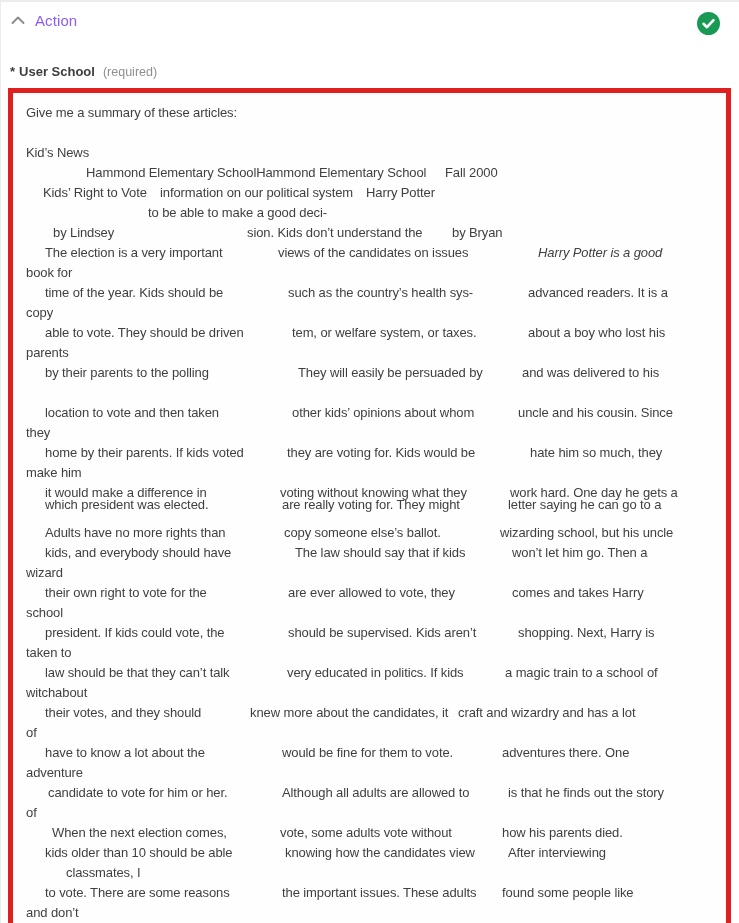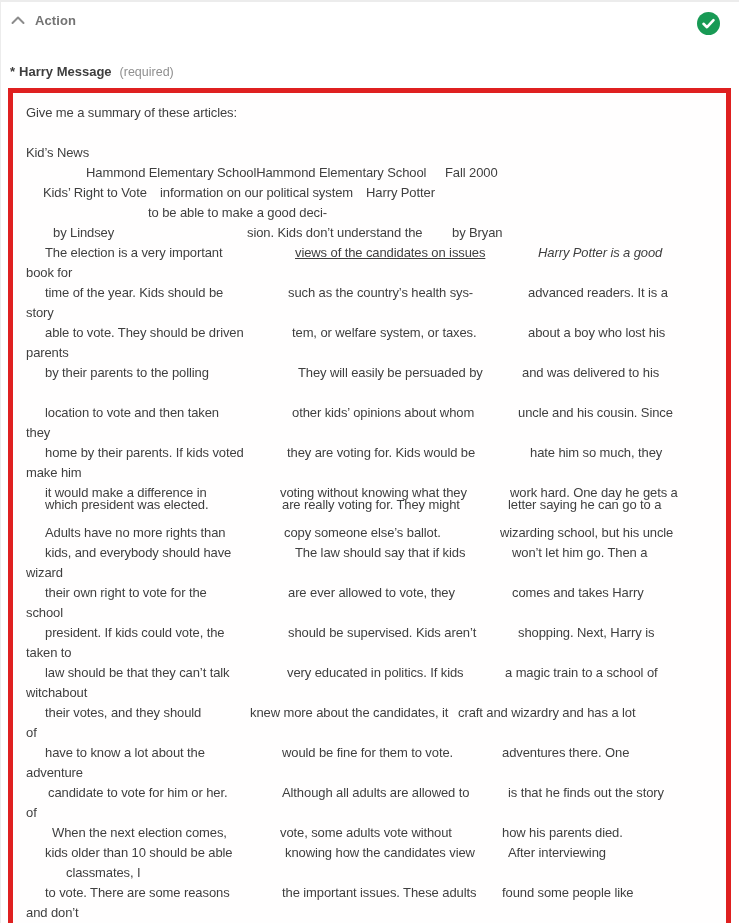--- a/index.html
+++ b/index.html
@@ -10,21 +10,21 @@
     background:#ffffff;
     font-family:"Liberation Sans","DejaVu Sans",sans-serif;
     color:#3f3f3f;
   }
   .top-rule{position:absolute;top:0;left:0;width:739px;height:2px;background:#ececec;}
   .left-rule{position:absolute;top:0;left:0;width:1px;height:923px;background:#ececec;}
 
   
   .section-header{position:absolute;top:12px;left:10px;display:flex;align-items:center;gap:9px;}
   .chevron{width:16px;height:16px;display:flex;align-items:center;justify-content:center;cursor:pointer;}
-  .section-title{font-size:13px;font-weight:700;color:#737373;letter-spacing:.1px;}
+  .section-title{font-size:15px;font-weight:400;color:#8b5cf6;letter-spacing:.1px;}
   .status-badge{
     position:absolute;top:12px;left:697px;width:23px;height:23px;border-radius:50%;
     display:flex;align-items:center;justify-content:center;
   }
 
   
   .field-label-row{position:absolute;top:64px;left:10px;font-size:13px;display:flex;align-items:baseline;}
   .label-asterisk{font-weight:600;color:#3d3d3d;margin-right:4px;}
   .label-text{font-weight:600;color:#3d3d3d;}
   .required-hint{font-weight:400;color:#8f8f8f;font-size:12.5px;margin-left:8px;}
@@ -61,21 +61,21 @@
 
 <div class="status-badge" id="status-badge">
   <svg width="23" height="23" viewBox="0 0 23 23">
     <circle cx="11.5" cy="11.5" r="11.5" fill="#189a55"></circle>
     <polyline points="6.5,11.8 10,15.2 16.5,8.2" fill="none" stroke="#ffffff" stroke-width="2.6" stroke-linecap="round" stroke-linejoin="round"></polyline>
   </svg>
 </div>
 
 <div class="field-label-row">
   <span class="label-asterisk">*</span>
-  <span class="label-text">Harry Message</span>
+  <span class="label-text">User School</span>
   <span class="required-hint">(required)</span>
 </div>
 
 <div class="message-field" id="message-field" style="border-color: rgb(223, 32, 32);">
   <div class="lines" id="message-lines">
       <div class="line" style="top: 10px;">
         <span class="seg" style="left: 13px;">Give me a summary of these articles:</span>
       </div>
       <div class="line" style="top: 30px;"></div>
       <div class="line" style="top: 50px;">
@@ -93,33 +93,33 @@
       <div class="line" style="top: 110px;">
         <span class="seg" style="left: 135px;">to be able to make a good deci-</span>
       </div>
       <div class="line" style="top: 130px;">
         <span class="seg" style="left: 40px;">by Lindsey</span>
         <span class="seg" style="left: 234px;">sion. Kids don’t understand the</span>
         <span class="seg" style="left: 439px;">by Bryan</span>
       </div>
       <div class="line" style="top: 150px;">
         <span class="seg" style="left: 32px;">The election is a very important</span>
-        <span class="seg" style="left: 282px; text-decoration: underline;">views of the candidates on issues</span>
+        <span class="seg" style="left: 265px;">views of the candidates on issues</span>
         <span class="seg" style="left: 525px; font-style: italic;">Harry Potter is a good</span>
       </div>
       <div class="line" style="top: 170px;">
         <span class="seg" style="left: 13px;">book for</span>
       </div>
       <div class="line" style="top: 190px;">
         <span class="seg" style="left: 32px;">time of the year. Kids should be</span>
         <span class="seg" style="left: 275px;">such as the country’s health sys-</span>
         <span class="seg" style="left: 515px;">advanced readers. It is a</span>
       </div>
       <div class="line" style="top: 210px;">
-        <span class="seg" style="left: 13px;">story</span>
+        <span class="seg" style="left: 13px;">copy</span>
       </div>
       <div class="line" style="top: 230px;">
         <span class="seg" style="left: 32px;">able to vote. They should be driven</span>
         <span class="seg" style="left: 279px;">tem, or welfare system, or taxes.</span>
         <span class="seg" style="left: 515px;">about a boy who lost his</span>
       </div>
       <div class="line" style="top: 250px;">
         <span class="seg" style="left: 13px;">parents</span>
       </div>
       <div class="line" style="top: 270px;">

